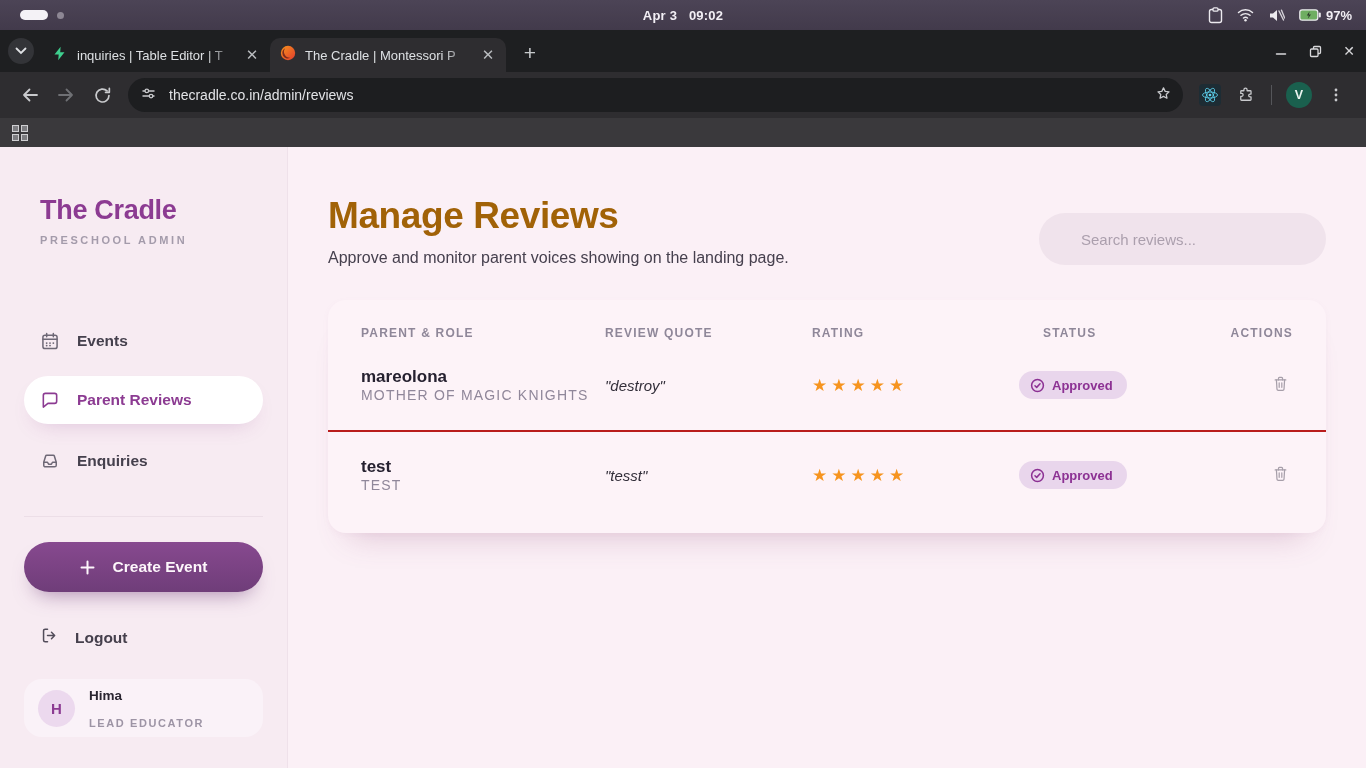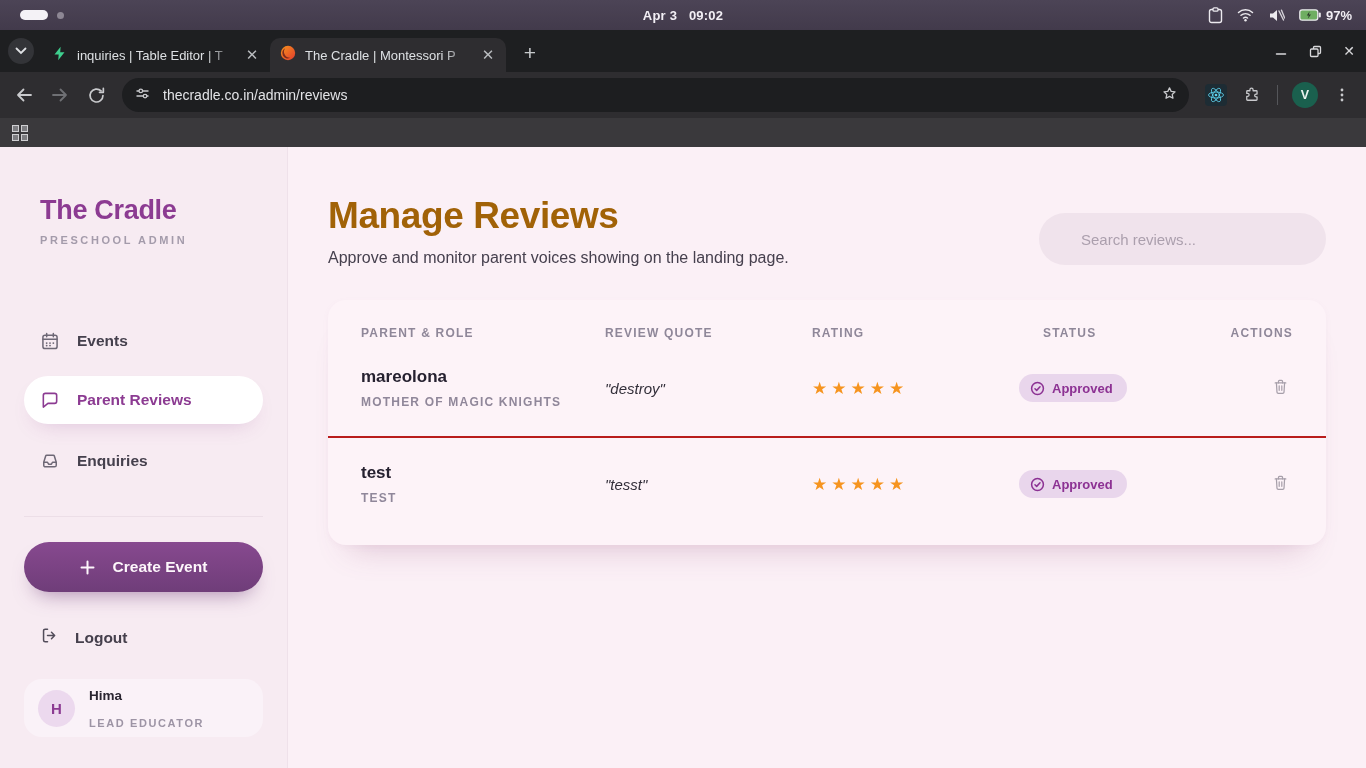--- a/index.html
+++ b/index.html
@@ -33,21 +33,21 @@
   .tab.inactive .fadeveil { right:30px; background:linear-gradient(90deg,rgba(30,31,33,0),#1e1f21); }
   .tab.active .fadeveil { right:30px; background:linear-gradient(90deg,rgba(46,45,48,0),#2e2d30); }
   .tabclose { color:#b9bcbf; font-size:15px; width:20px; height:20px; border-radius:50%;
     display:flex; align-items:center; justify-content:center; margin-left:6px; cursor:pointer; }
   .newtab { background:none; border:none; color:#c6c9cc; font-size:21px; width:28px; height:28px;
     margin:0 0 5px 10px; cursor:pointer; line-height:24px; }
   .wincontrols { position:absolute; right:10px; top:0; height:42px; display:flex; align-items:center; gap:20px; color:#d9d9dc; }
   .wc { width:14px; height:14px; display:flex; align-items:center; justify-content:center; cursor:pointer; font-size:14px; }
 
   
-  .toolbar { height:46px; background:#2e2d30; display:flex; align-items:center; padding:0 6px; }
+  .toolbar { height:46px; background:#2e2d30; display:flex; align-items:center; padding:0 12px; }
   .navbtn { width:32px; height:32px; border:none; background:none; display:flex; align-items:center;
     justify-content:center; margin:0 2px; cursor:pointer; border-radius:50%; }
   .omnibox { flex:1; height:34px; background:#1d1e20; border-radius:17px; margin:0 10px 0 8px;
     display:flex; align-items:center; padding:0 10px 0 12px; }
   .omni-url { color:#e2e3e6; font-size:14px; margin-left:12px; flex:1; }
   .ext-react { width:22px; height:22px; background:#1d2c34; border-radius:4px; display:flex;
     align-items:center; justify-content:center; margin:0 6px; cursor:pointer; }
   .tool-sep { width:1px; height:20px; background:#55565a; margin:0 8px; }
   .avatar-v { width:26px; height:26px; border-radius:50%; background:#1a604e; color:#eaf4f0;
     font-size:12.5px; font-weight:700; display:flex; align-items:center; justify-content:center;
@@ -101,21 +101,21 @@
   .card { margin-top:33px; background:#fdf3f8; border-radius:18px;
     box-shadow:0 24px 30px -22px rgba(150,80,125,.30), 0 2px 6px rgba(170,110,150,.05); }
   .thead, .trow { display:grid; grid-template-columns:244px 207px 231px 186px 1fr;
     padding:0 33px; align-items:center; }
   .thead { padding-top:26px; padding-bottom:2px; }
   .th { font-size:12px; font-weight:700; color:#8f8799; letter-spacing:1.2px; }
   .th.right { text-align:right; }
   .trow { padding-top:25px; padding-bottom:27px; }
   .trow + .trow { border-top:2px solid #b91c1c; }
   .pname { font-size:17px; font-weight:700; color:#262130; }
-  .prole { font-size:12px; font-weight:700; color:#90879a; letter-spacing:1.2px; margin-top:8px; }
+  .prole { font-size:14px; font-weight:400; color:#90879a; letter-spacing:1.2px; }
   .quote { font-size:15px; font-style:italic; color:#332f3a; }
   .stars { color:#f6941f; font-size:17px; letter-spacing:4px; white-space:nowrap; }
   .statuscell { }
   .badge { display:inline-flex; align-items:center; gap:7px; background:#e9d6ec; color:#8c3193;
     font-size:13px; font-weight:700; height:28px; padding:0 14px 0 11px; border-radius:14px; margin-left:-24px;justify-content:flex-end; }
   .actioncell { text-align:right; padding-right:2px; }
   .trashbtn { background:none; border:none; cursor:pointer; padding:2px; }
   .cardpad { height:13px; }
 </style>
 </head>

